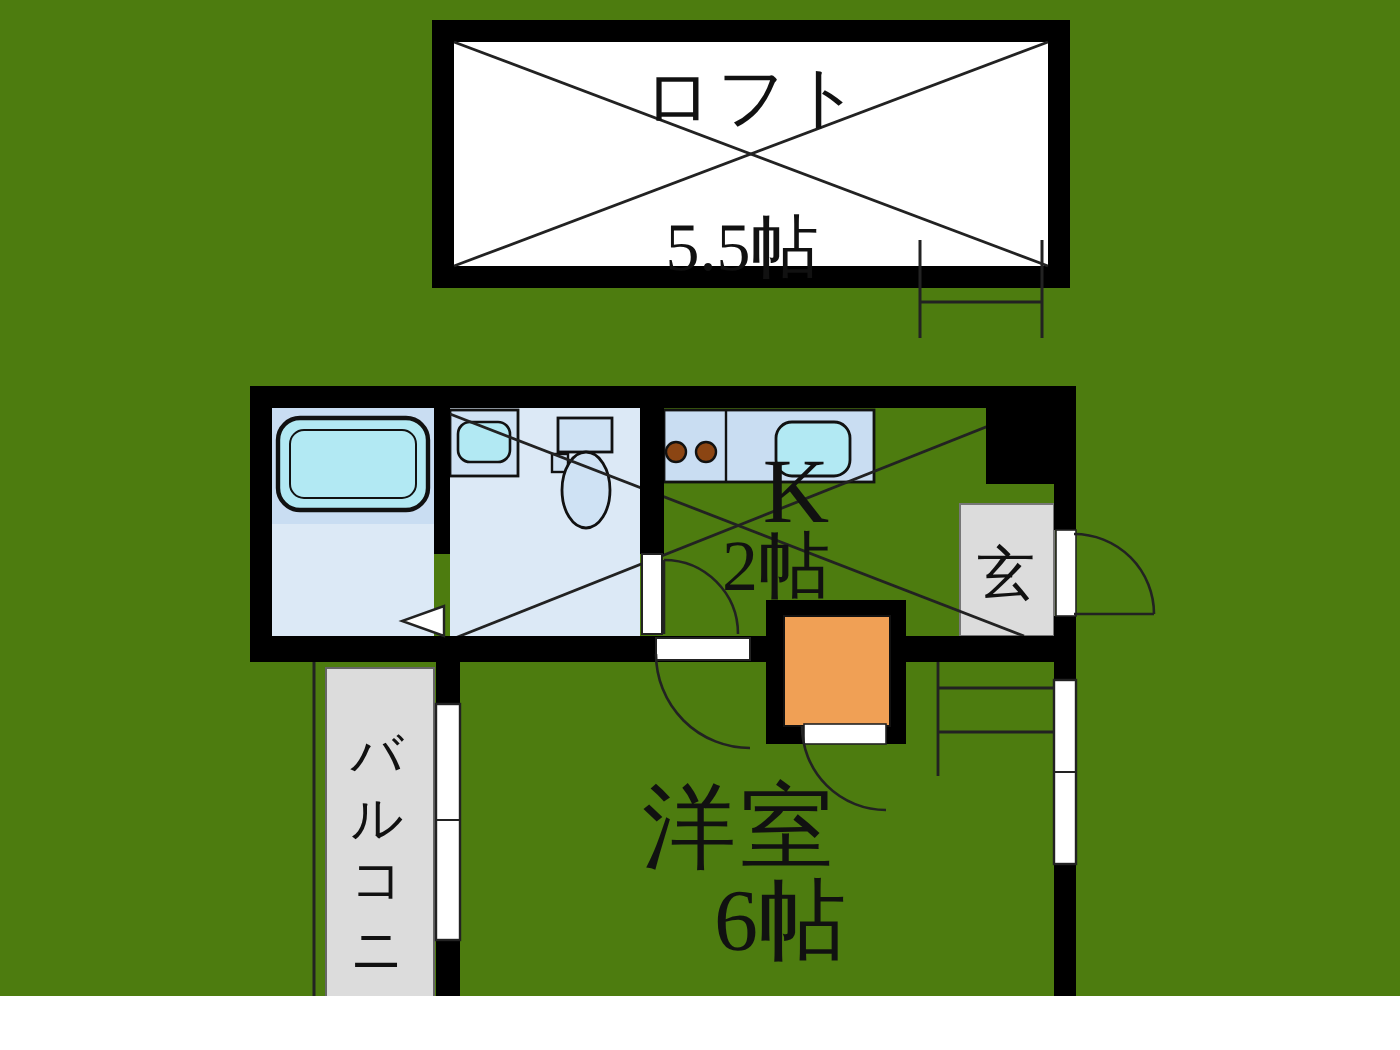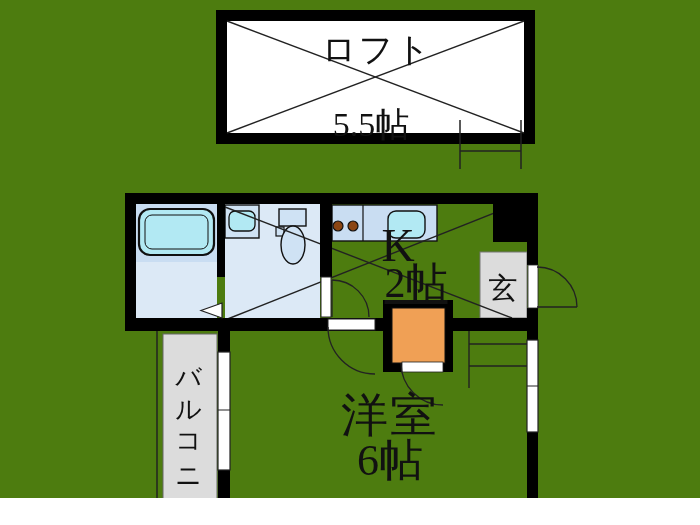--- a/index.html
+++ b/index.html
@@ -9,23 +9,23 @@
   }
   #plan-svg{position:absolute;left:0;top:0;}
   .lbl{
     position:absolute;transform:translate(-50%,-50%);
     white-space:nowrap;color:#111;line-height:1;
     font-family:"Liberation Serif","DejaVu Serif",serif;
   }
   .lbl-loft-name{left:377px;top:50px;font-size:34px;letter-spacing:2px;}
   .lbl-loft-size{left:371px;top:88px;font-size:34px;margin-top:37px;}
   .lbl-k{left:398px;top:246px;font-size:46px;}
-  .lbl-k-size{left:416px;top:283px;font-size:42px;text-decoration:underline;}
+  .lbl-k-size{left:388px;top:283px;font-size:36px;}
   .lbl-genkan{left:503px;top:288px;font-size:29px;}
-  .lbl-room-name{left:370px;top:415px;font-size:47px;letter-spacing:2px;margin-left:20px;}
+  .lbl-room-name{left:370px;top:415px;font-size:47px;letter-spacing:2px;}
   .lbl-room-size{left:366px;top:461px;font-size:44px;margin-left:24px;}
   .lbl-balcony{
     left:188px;top:420px;font-size:26px;letter-spacing:5px;
     writing-mode:vertical-rl;text-orientation:mixed;
   }
 </style>
 </head>
 <body>
 
 <div id="stage">

